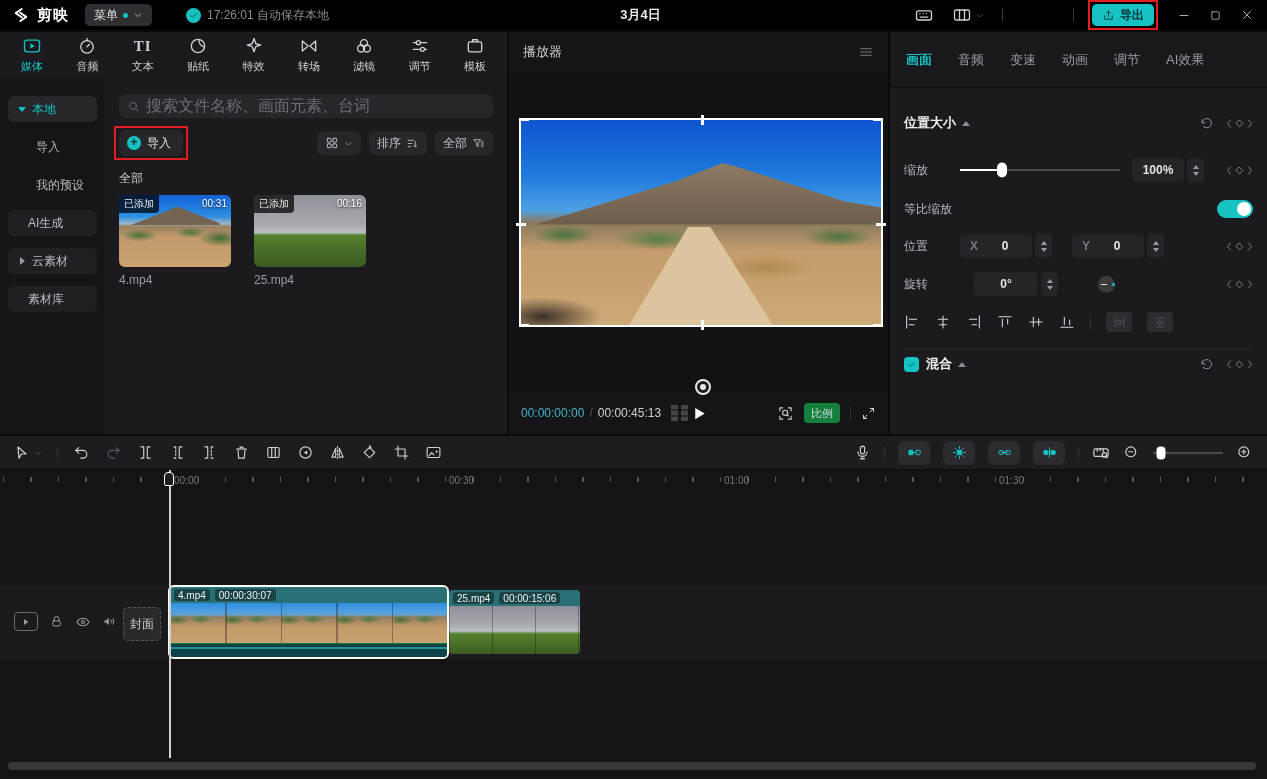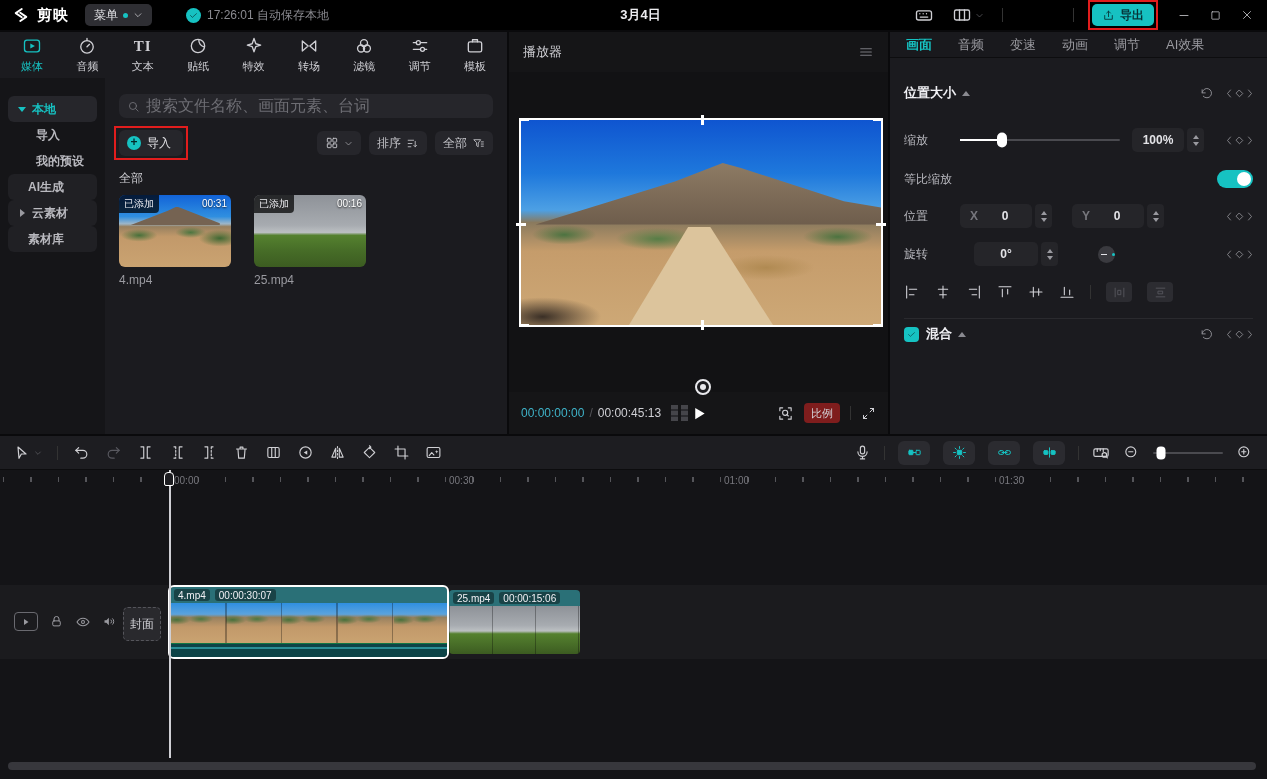--- a/index.html
+++ b/index.html
@@ -32,21 +32,21 @@
 #right-panel { left:890px; width:377px; background:#1b1b1f; }
 
 
 .mtabs { height:46px; display:flex; align-items:center; padding:0 6px; justify-content:space-between; }
 .mtab { width:52px; display:flex; flex-direction:column; align-items:center; gap:3px; color:#cfcfd4; font-size:11px; }
 .mtab svg, .mtab .ticon { color:#cfcfd4; }
 .mtab.active, .mtab.active svg, .mtab.active .ticon { color:#16c2c2; }
 .ticon { font-weight:bold; font-size:15px; font-family:"Liberation Serif",serif; letter-spacing:1px; height:20px; line-height:20px; }
 
 .lp-body { flex:1; display:flex; min-height:0; }
-.sidebar { width:105px; background:#151518; padding-top:18px; display:flex; flex-direction:column; align-items:stretch;font-weight:bold; }
+.sidebar { width:105px; background:#151518; padding-top:18px; display:flex; flex-direction:column; gap:12px; align-items:stretch; }
 .side-item { height:26px; margin:0 8px; border-radius:6px; display:flex; align-items:center; padding:0 8px; color:#b9b9bf; font-size:12px; gap:4px; }
 .side-item.active { background:#26262b; color:#16c2c2; }
 .side-item.boxed { background:#202024; }
 .tri { width:0; height:0; display:inline-block; }
 .tri-down { border-left:4px solid transparent; border-right:4px solid transparent; border-top:5px solid #16c2c2; }
 .tri-right { border-top:4px solid transparent; border-bottom:4px solid transparent; border-left:5px solid #9a9aa0; }
 .side-ind { width:12px; display:flex; justify-content:center; }
 
 .lp-content { flex:1; padding:16px 14px 0 14px; position:relative; }
 .search-box { height:24px; background:#26262b; border-radius:7px; display:flex; align-items:center; padding:0 8px; gap:6px; color:#737378; }
@@ -98,24 +98,24 @@
   border:2px solid #e8e8ec; background:#1b1b1f; display:flex; align-items:center; justify-content:center; }
 .rot-handle i { width:6px; height:6px; border-radius:50%; background:#e8e8ec; }
 .pl-ctrl { position:absolute; left:0; bottom:0; width:100%; height:42px; display:flex; align-items:center; padding:0 12px; }
 .tc-cur { color:#3fb3c9; font-size:12px; }
 .tc-sep { color:#55555a; margin:0 5px; }
 .tc-tot { color:#cfcfd4; font-size:12px; }
 .frames-ic { display:flex; gap:3px; margin-left:10px; color:#55555a; }
 .frames-ic i { width:7px; height:16px; background:linear-gradient(180deg,#45454a 0 4px,#2a2a2e 4px 6px,#45454a 6px 10px,#2a2a2e 10px 12px,#45454a 12px 16px); }
 .play-btn { position:absolute; left:50%; transform:translateX(-50%); color:#fff; }
 .pl-right { margin-left:auto; display:flex; align-items:center; gap:10px; color:#cfcfd4; }
-.ratio-btn { height:20px; background:#7f1d1d; border-radius:4px; padding:0 7px; display:flex; align-items:center; font-size:11px; color:#d5d5da; }
-
-
-.ins-tabs { height:26px; background:#19191d; border-bottom:1px solid #0d0d0f; display:flex; align-items:center; gap:26px; padding:0 16px; font-size:13px; color:#9a9aa0; }
+.ratio-btn { height:20px; background:#15803d; border-radius:4px; padding:0 7px; display:flex; align-items:center; font-size:11px; color:#d5d5da; }
+
+
+.ins-tabs { height:56px; background:#19191d; border-bottom:1px solid #0d0d0f; display:flex; align-items:center; gap:26px; padding:0 16px; font-size:13px; color:#9a9aa0; }
 .ins-tab.active { color:#16c2c2; font-weight:bold; }
 .seg-row { margin:14px 14px 0 14px; height:28px; background:#232327; border-radius:6px; display:flex; }
 .seg { flex:1; display:flex; align-items:center; justify-content:center; color:#6f6f76; font-size:12px; border-radius:6px; }
 .seg.active { background:#43434a; color:#fff; }
 .ins-body { padding:0 14px; }
 .ins-row { display:flex; align-items:center; }
 .sec-head { margin-top:26px; }
 .sec-title { color:#f0f0f4; font-weight:bold; font-size:13px; }
 .collapse-tri { margin-left:6px; border-left:4px solid transparent; border-right:4px solid transparent; border-bottom:5px solid #8a8a90; width:0; height:0; }
 .right-ics { margin-left:auto; display:flex; align-items:center; gap:12px; color:#8a8a90; }

